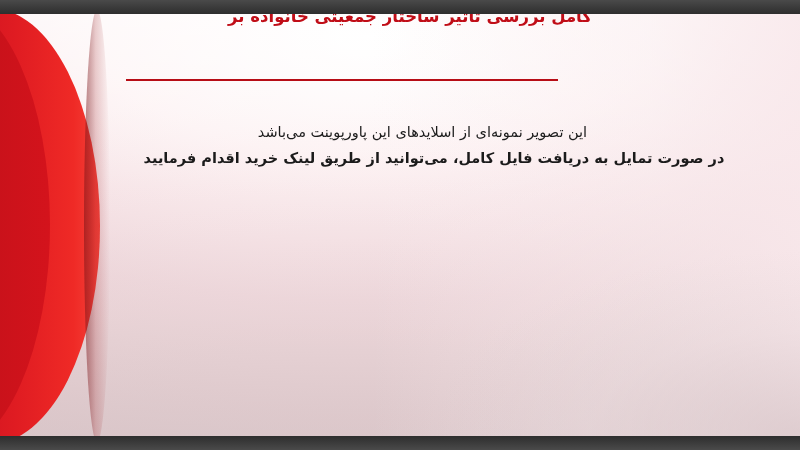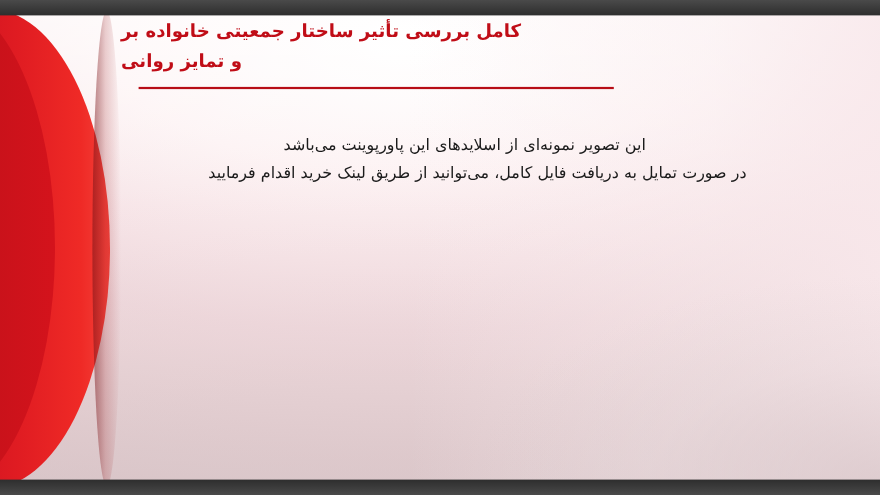--- a/index.html
+++ b/index.html
@@ -104,23 +104,23 @@
     height: 432px;
     background: linear-gradient(to right, rgba(120,20,24,0.55) 0%, rgba(160,40,44,0.22) 45%, rgba(200,120,120,0.0) 100%);
     border-radius: 50% / 50%;
     z-index: 3;
   }
 
   
   .title-block {
     position: absolute;
     left: 110px;
-    top: 16px;
+    top: 4px;
     width: 600px;
-    text-align: left;
+    text-align: center;
     z-index: 5;
     color: #c00d17;
     font-size: 16.5px;
     line-height: 1.62;
     font-weight: 700;
     direction: rtl;
   }
   .title-line { white-space: nowrap; }
 
   
@@ -143,21 +143,21 @@
     z-index: 5;
     direction: rtl;
     text-align: center;
     color: #1b1b1b;
     font-size: 14.5px;
     line-height: 1.78;
   }
   .body-line { white-space: nowrap; }
   .body-line.l1 { padding-right: 23px; }
   .body-line.l2 { padding-right: 0px; }
-  .body-line.l3 { padding-right: 0px; }
+  .body-line.l3 { padding-right: 0px; font-weight: bold; }
 
   
   .vignette-br {
     position: absolute;
     right: 0;
     bottom: 14px;
     width: 520px;
     height: 210px;
     background: radial-gradient(90% 110% at 100% 100%, rgba(205,186,189,0.55) 0%, rgba(220,204,207,0.25) 45%, rgba(255,255,255,0) 80%);
     z-index: 2;
@@ -175,21 +175,20 @@
 
   <div class="top-band"></div>
   <div class="bottom-band"></div>
 
   <div class="red-ellipse"></div>
   <div class="red-ellipse-inner"></div>
   <div class="red-ellipse-shadow"></div>
 
   <div class="title-block">
     <div class="title-line">کامل بررسی تأثیر ساختار جمعیتی خانواده بر</div>
-    <div class="title-line">و تمایز روانی</div>
   </div>
 
   <div class="title-rule"></div>
 
   <div class="body-block">
     <div class="body-line l1">این تصویر نمونه‌ای از اسلایدهای این پاورپوینت می‌باشد</div>
     <div class="body-line l3">در صورت تمایل به دریافت فایل کامل، می‌توانید از طریق لینک خرید اقدام فرمایید</div>
   </div>
 
 </div>

